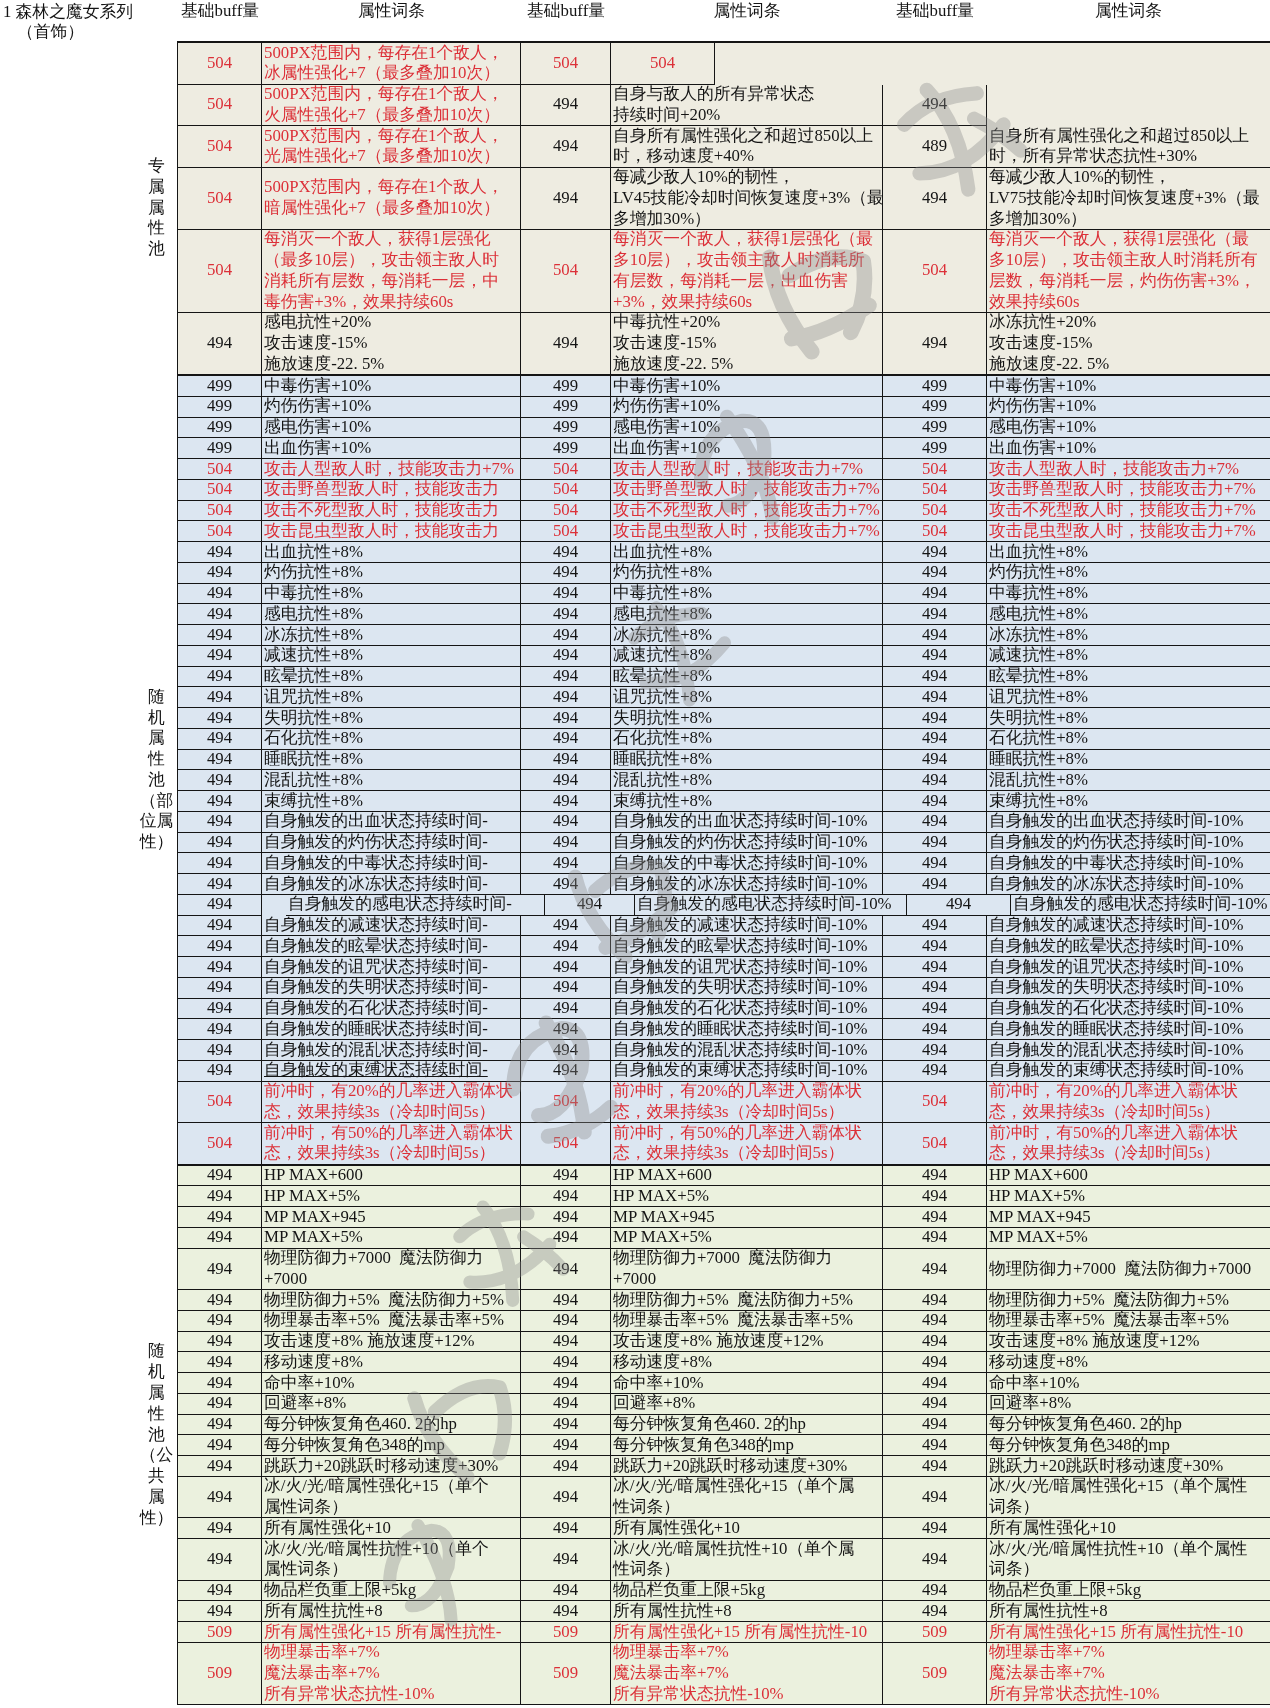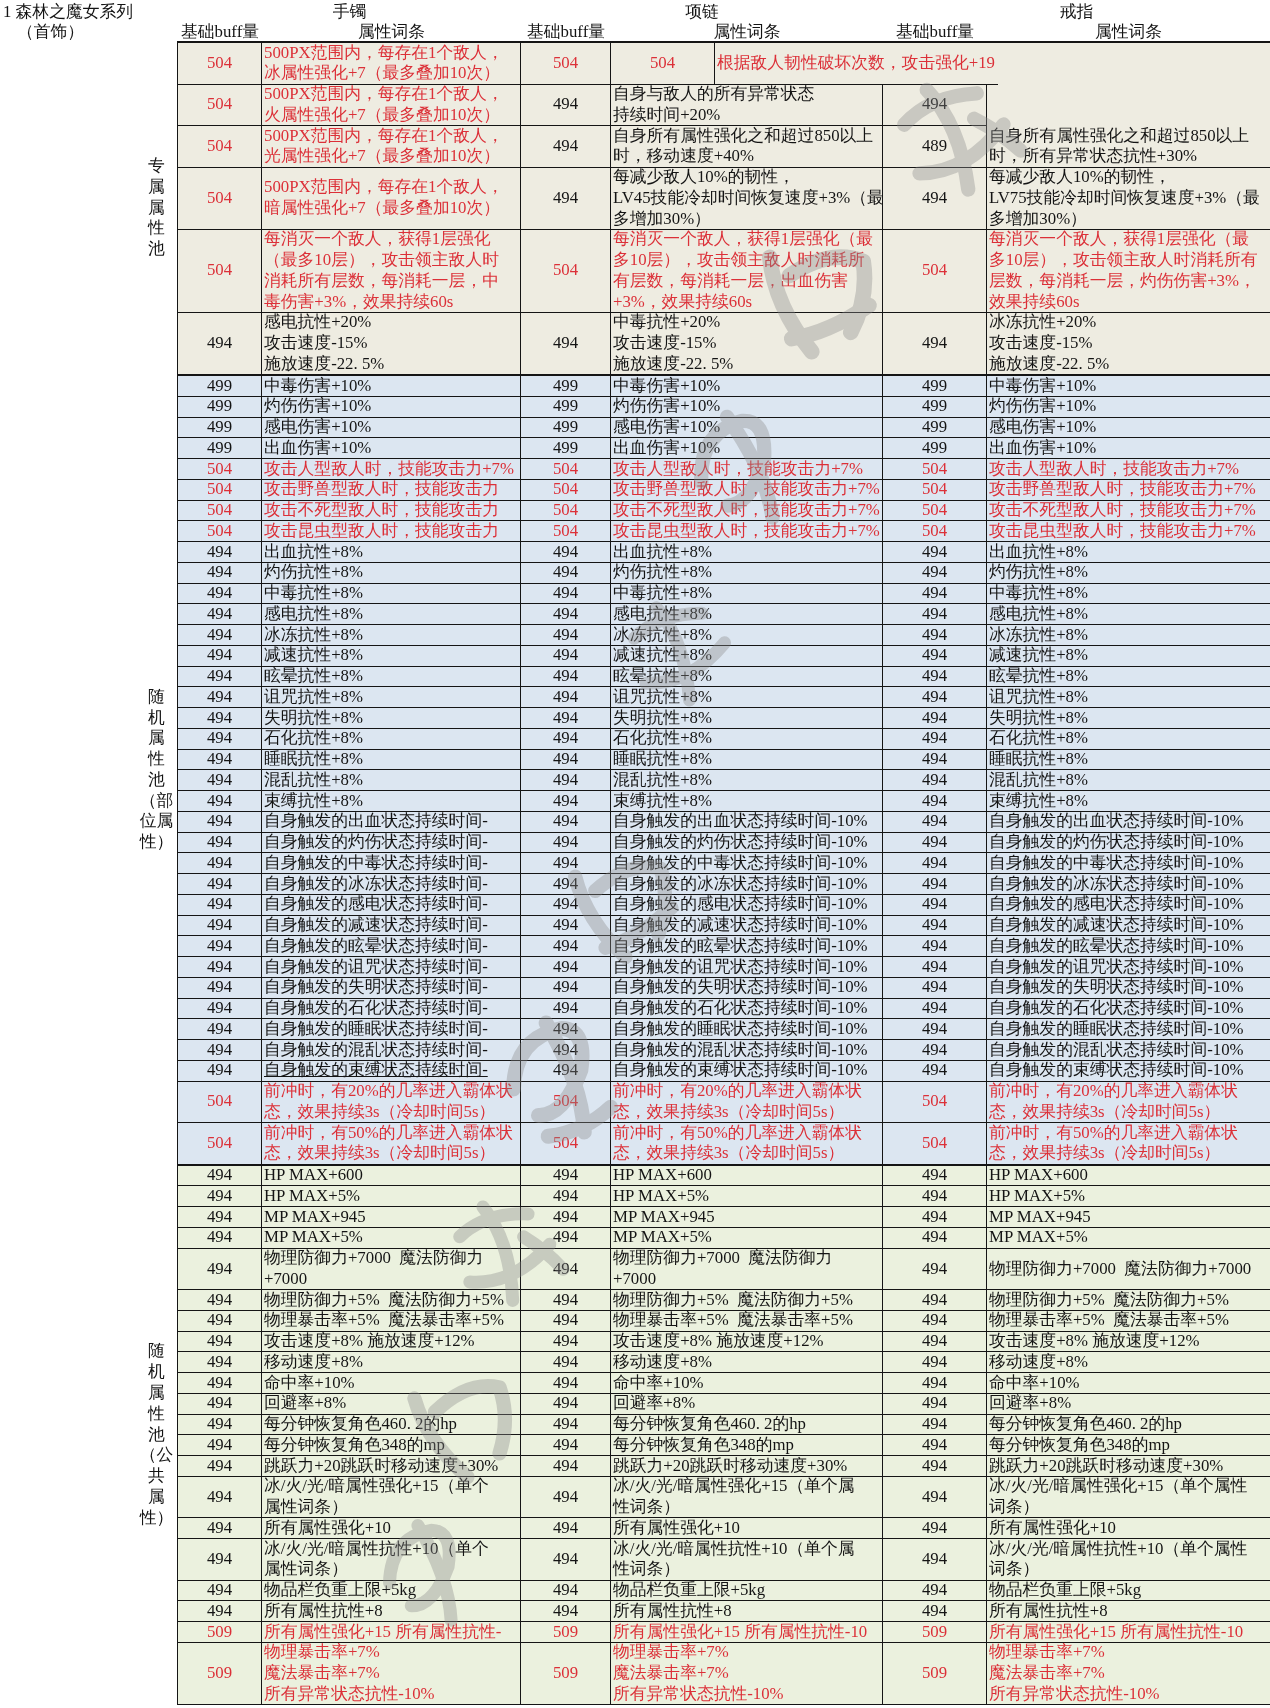--- a/index.html
+++ b/index.html
@@ -41,25 +41,20 @@
     .watermark { position:absolute; left:0; top:0; pointer-events:none; z-index:5; }
     .watermark path { fill:none; stroke:#8a8a8a; stroke-width:13; stroke-linecap:round; stroke-linejoin:round; }
   </style>
 </head>
 <body>
 
 <div class="title1">1 森林之魔女系列</div>
 <div class="title2">（首饰）</div>
 
 <div class="hdr">
-  <div class="hdr-groups">
-    <div class="hdr-group" style="width:343px">手镯</div>
-    <div class="hdr-group" style="width:362px">项链</div>
-    <div class="hdr-group" style="width:387px">戒指</div>
-  </div>
   <div class="hdr-sub">
     <div style="width:84px">基础buff量</div>
     <div style="width:259px">属性词条</div>
     <div style="width:90px">基础buff量</div>
     <div style="width:272px">属性词条</div>
     <div style="width:104px">基础buff量</div>
     <div style="width:283px">属性词条</div>
   </div>
 </div>
 
@@ -70,21 +65,20 @@
 属
 性
 池</div>
       <div class="sec-rows first" style="background: rgb(238, 236, 225);">
         <div class="row" style="height: 41.52px;">
           <div class="cell buff hl" style="width: 84px;">504</div>
           <div class="cell attr hl" style="width: 259px;">500PX范围内，每存在1个敌人，
 冰属性强化+7（最多叠加10次）</div>
           <div class="cell buff hl" style="width: 90px;">504</div>
           <div class="cell buff hl" style="width: 104px;">504</div>
-          <div class="cell attr hl last" style="width: 283px;">根据敌人韧性破坏次数，攻击强化+19</div>
         </div>
         <div class="row" style="height: 41.52px;">
           <div class="cell buff hl" style="width: 84px;">504</div>
           <div class="cell attr hl" style="width: 259px;">500PX范围内，每存在1个敌人，
 火属性强化+7（最多叠加10次）</div>
           <div class="cell buff" style="width: 90px;">494</div>
           <div class="cell attr" style="width: 272px;">自身与敌人的所有异常状态
 持续时间+20%</div>
           <div class="cell buff" style="width: 104px;">494</div>
         </div>
@@ -350,21 +344,21 @@
         <div class="row" style="height: 20.76px;">
           <div class="cell buff" style="width: 84px;">494</div>
           <div class="cell attr" style="width: 259px;">自身触发的冰冻状态持续时间-</div>
           <div class="cell buff" style="width: 90px;">494</div>
           <div class="cell attr" style="width: 272px;">自身触发的冰冻状态持续时间-10%</div>
           <div class="cell buff" style="width: 104px;">494</div>
           <div class="cell attr last" style="width: 283px;">自身触发的冰冻状态持续时间-10%</div>
         </div>
         <div class="row" style="height: 20.76px;">
           <div class="cell buff" style="width: 84px;">494</div>
-          <div class="cell attr" style="width: 259px;">自身触发的感电状态持续时间-</div>
+          <div class="cell attr" style="width: 259px; margin-left: 24px;">自身触发的感电状态持续时间-</div>
           <div class="cell buff" style="width: 90px;">494</div>
           <div class="cell attr" style="width: 272px;">自身触发的感电状态持续时间-10%</div>
           <div class="cell buff" style="width: 104px;">494</div>
           <div class="cell attr last" style="width: 283px;">自身触发的感电状态持续时间-10%</div>
         </div>
         <div class="row" style="height: 20.76px;">
           <div class="cell buff" style="width: 84px;">494</div>
           <div class="cell attr" style="width: 259px;">自身触发的减速状态持续时间-</div>
           <div class="cell buff" style="width: 90px;">494</div>
           <div class="cell attr" style="width: 272px;">自身触发的减速状态持续时间-10%</div>

